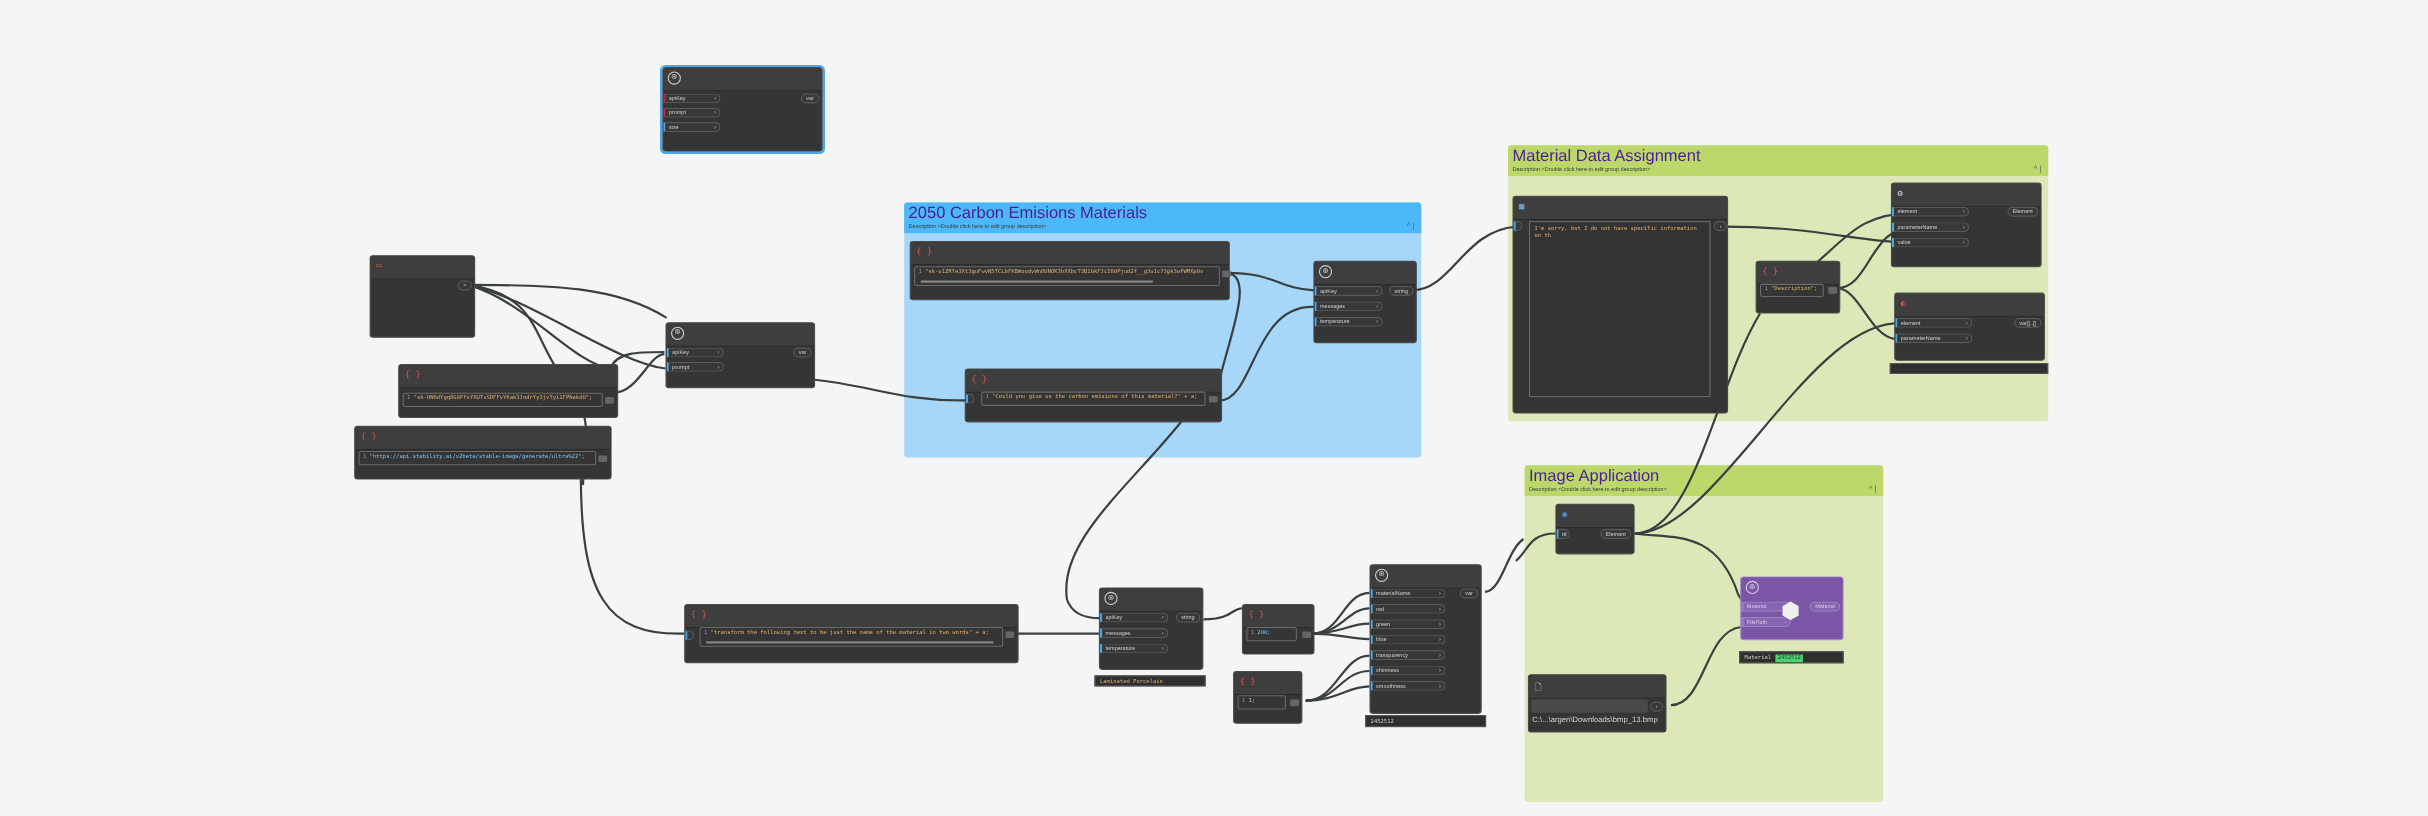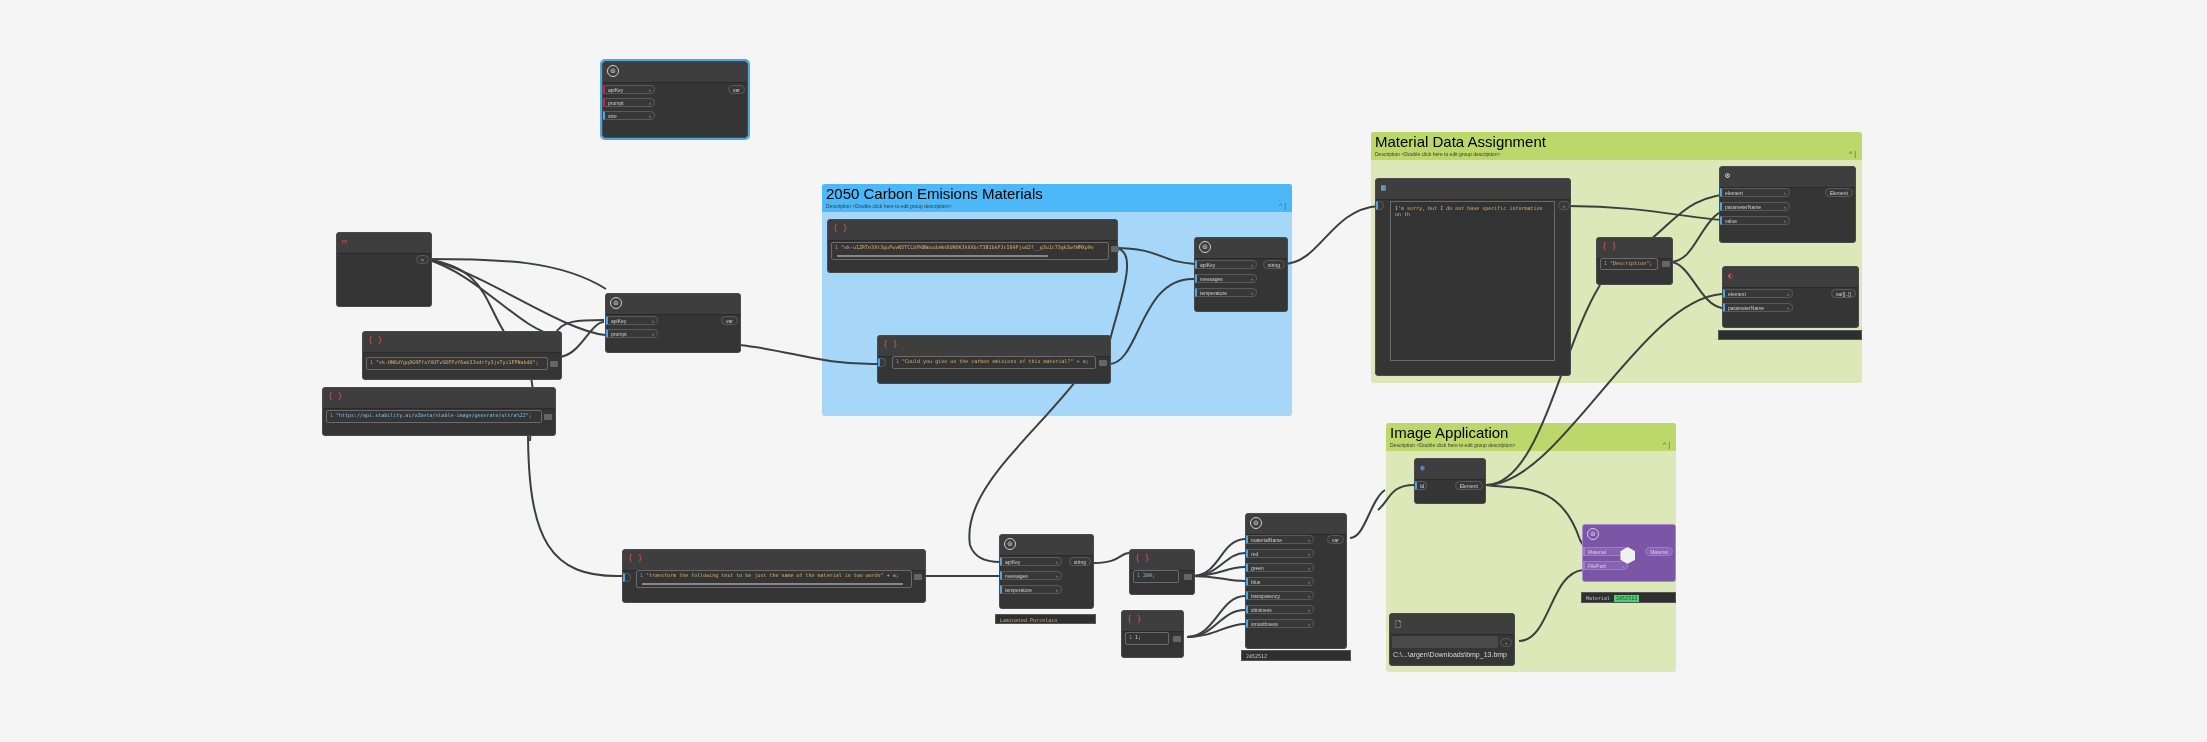--- a/index.html
+++ b/index.html
@@ -3,21 +3,21 @@
 <meta charset="utf-8">
 <style>
   html, body { margin:0; padding:0; }
   body { width:2207px; height:742px; background:#f5f5f5; position:relative; overflow:hidden; font-family:"Liberation Sans", sans-serif; }
   .canvas { position:absolute; left:0; top:0; width:2207px; height:742px; }
   svg.wires { position:absolute; left:0; top:0; width:2207px; height:742px; pointer-events:none; z-index:3; }
   svg.wires path { fill:none; stroke:#3a3f3f; stroke-width:2; }
 
   .group { position:absolute; border-radius:3px; z-index:1; }
   .group .ghead { position:absolute; left:0; top:0; right:0; height:28px; border-radius:3px 3px 0 0; }
-  .group .gtitle { position:absolute; left:4px; top:1px; font-size:15px; color:#000000; white-space:nowrap; }
+  .group .gtitle { position:absolute; left:4px; top:1px; font-size:15px; color:#4c1d95; white-space:nowrap; }
   .group .gdesc { position:absolute; left:4px; top:19px; font-size:5px; color:#3a3a3a; white-space:nowrap; }
   .group .gcollapse { position:absolute; right:6px; top:18px; font-size:7px; color:#555; }
   .g-blue { background:#a6d7f9; }
   .g-blue .ghead { background:#4db8f8; }
   .g-green { background:#dde8b8; }
   .g-green .ghead { background:#bcd86a; }
   .g-orange { background:#fcd2a4; }
   .g-orange .ghead { background:#fda94a; }
 
   .node { position:absolute; background:#353535; border:1px solid #4a4a4a; border-radius:3px; z-index:4; }
@@ -62,21 +62,21 @@
   </div>
 
   <div class="group g-green" style="left:1371px;top:132px;width:491px;height:251px;">
     <div class="ghead">
       <div class="gtitle">Material Data Assignment</div>
       <div class="gdesc">Description &lt;Double click here to edit group description&gt;</div>
       <div class="gcollapse">^ |</div>
     </div>
   </div>
 
-  <div class="group g-green" style="left:1386px;top:423px;width:290px;height:249px;">
+  <div class="group g-green" style="left:1386px;top:423px;width:290px;height:306px;padding-left:36px;">
     <div class="ghead">
       <div class="gtitle">Image Application</div>
       <div class="gdesc">Description &lt;Double click here to edit group description&gt;</div>
       <div class="gcollapse">^ |</div>
     </div>
   </div>
 
 
   <svg class="wires" viewBox="0 0 2207 742">
     <path d="M426,259 C500,259 560,260 606,289"></path>

